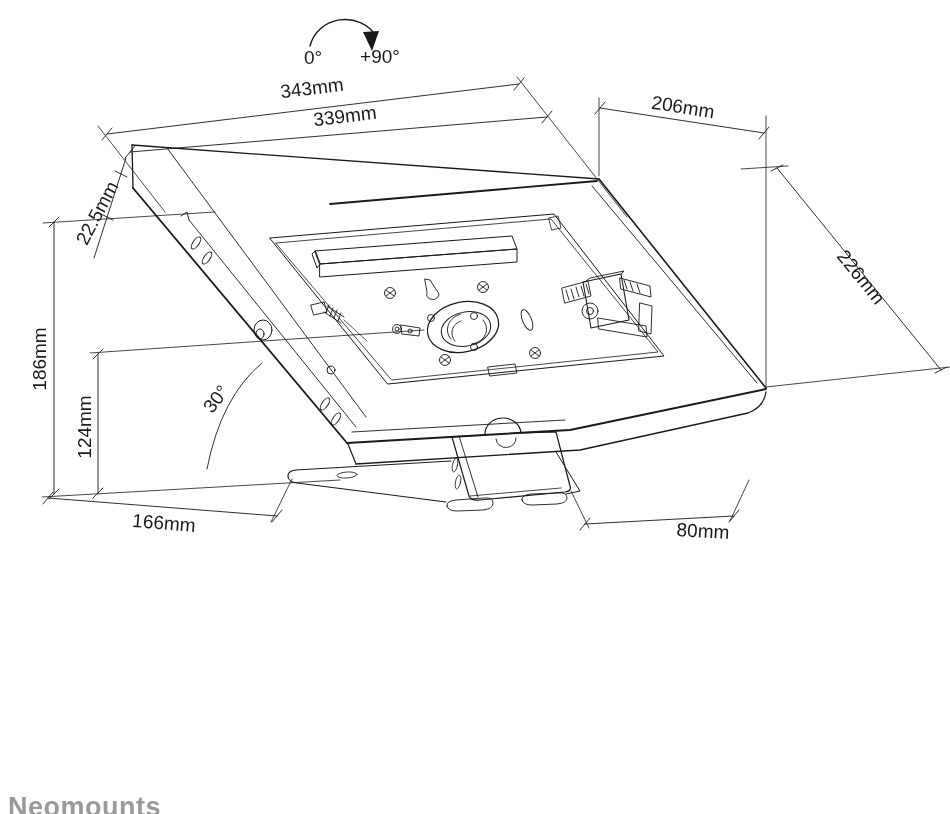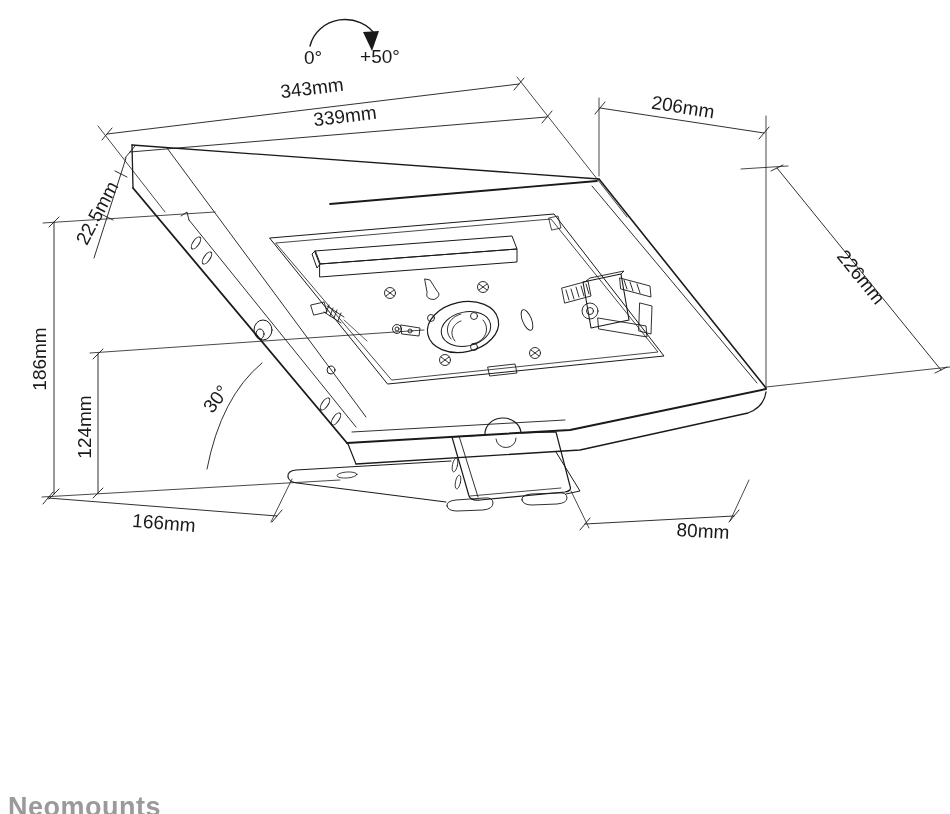--- a/index.html
+++ b/index.html
@@ -202,21 +202,21 @@
       <path d="M585,524 L734,516"></path>
       <path d="M580,530 L590,518 M729,522 L739,510"></path>
       <path d="M571,491 L589,528" stroke-width="0.8"></path>
       <path d="M749,480 L730,521" stroke-width="0.8"></path>
 
       <path d="M207,469 Q221,397 262,363"></path>
     </g>
   </svg>
 
   <div class="dimlabel p-deg0">0°</div>
-  <div class="dimlabel p-deg90">+50°</div>
+  <div class="dimlabel p-deg90">+90°</div>
   <div class="dimlabel p-343 r-7">343mm</div>
   <div class="dimlabel p-339 r-7">339mm</div>
   <div class="dimlabel p-206 r9">206mm</div>
   <div class="dimlabel p-225 r-62">22.5mm</div>
   <div class="dimlabel p-226 r51">226mm</div>
   <div class="dimlabel p-186 r-90">186mm</div>
   <div class="dimlabel p-124 r-90">124mm</div>
   <div class="dimlabel p-30 r-52">30°</div>
   <div class="dimlabel p-166 r5">166mm</div>
   <div class="dimlabel p-80 r3">80mm</div>

